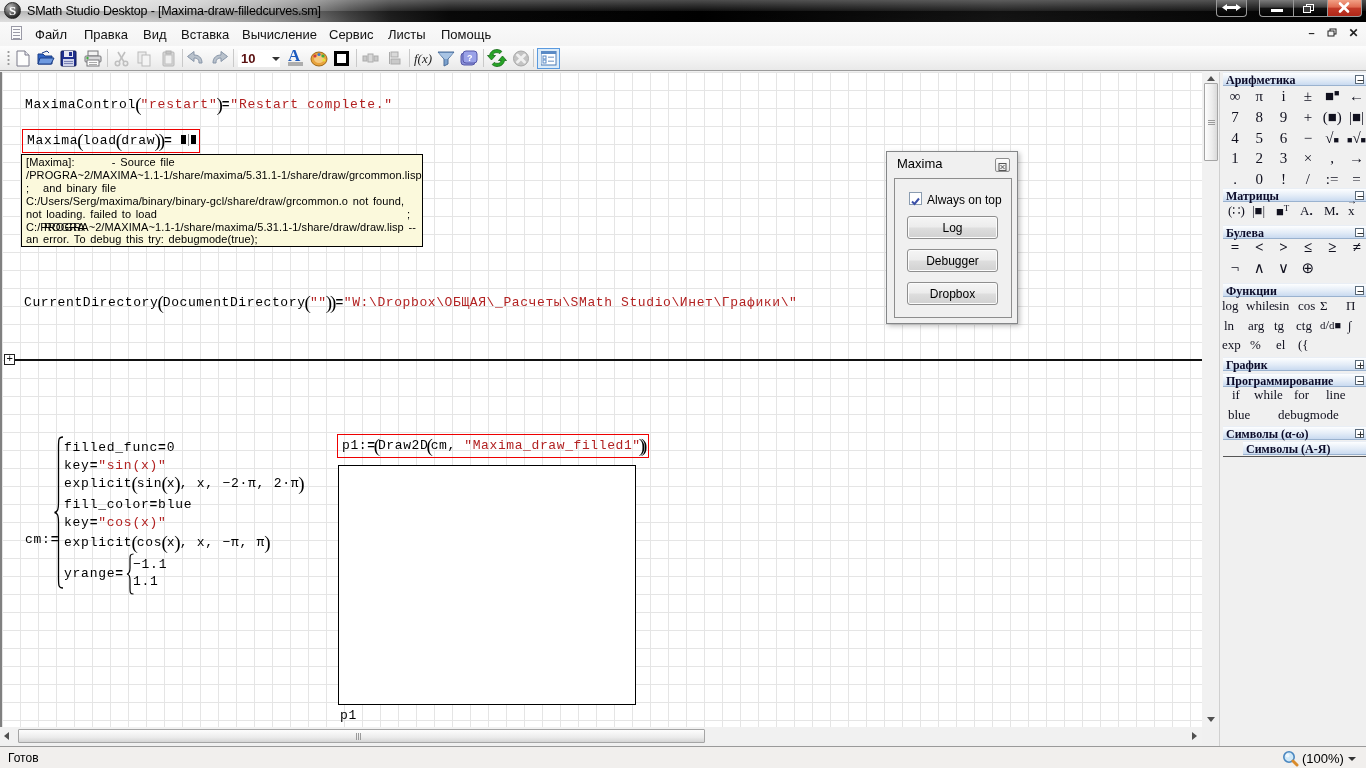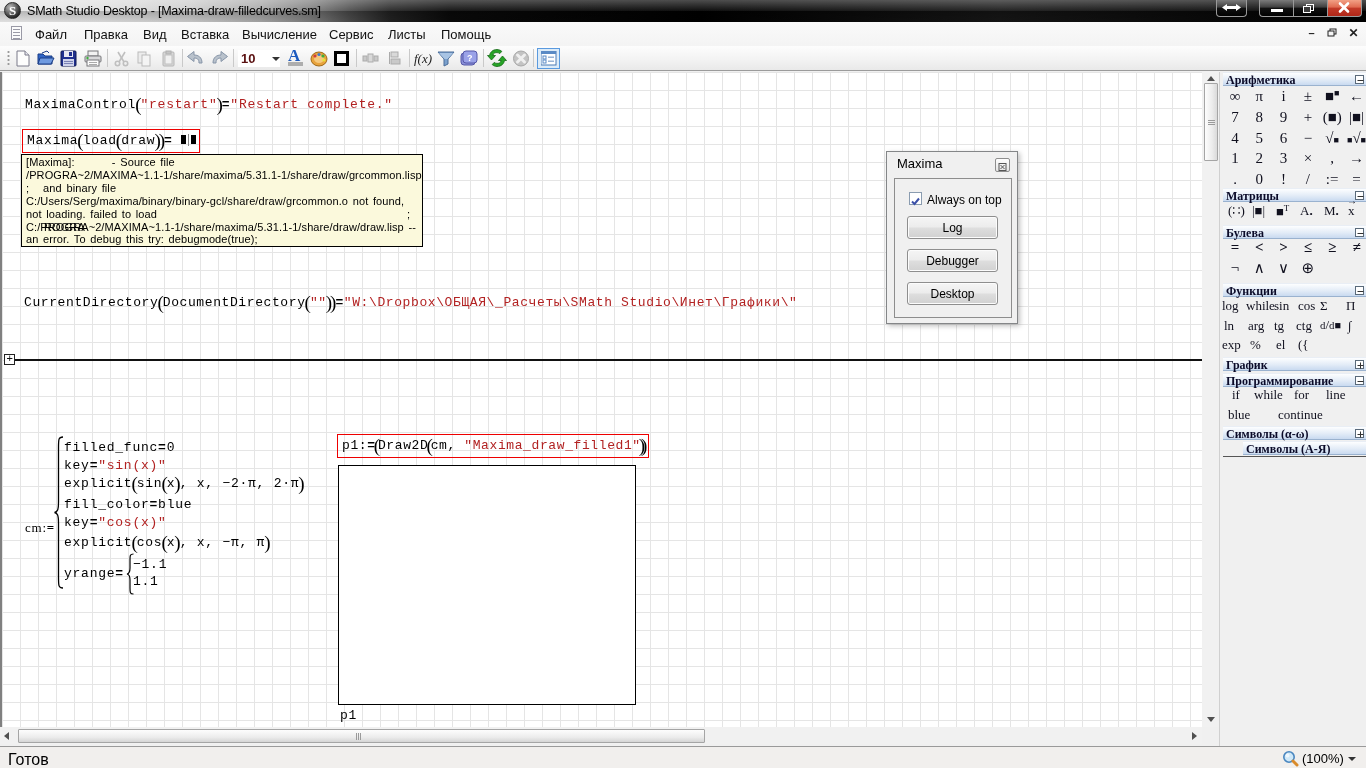--- a/index.html
+++ b/index.html
@@ -220,21 +220,21 @@
 not loading. failed to load<span style="position:absolute;left:385px;top:53px;">;</span>
 <span style="position:relative;">C:/PROGRA~2/MAXIMA~1.1-1/share/maxima/5.31.1-1/share/draw/draw.lisp --<span style="position:absolute;left:18px;top:0;">ROGRA</span></span>
 an error. To debug this try: debugmode(true);</div>
  <div class="math abs" style="left:22px;top:223px;letter-spacing:0.6px;">CurrentDirectory<span class="p1a">(</span>DocumentDirectory<span class="p1a">(</span><span class="rd">""</span><span class="p1a">)</span><span class="p1a">)</span><b>=</b><span class="rd">"W:\Dropbox\ОБЩАЯ\_Расчеты\SMath Studio\Инет\Графики\"</span></div>
 
  <div class="abs" style="left:12px;top:287px;width:1188px;height:1.5px;background:#111;"></div>
  <div class="abs" style="left:2px;top:282px;width:11px;height:11px;border:1px solid #222;background:#fff;">
         <span style="position:absolute;left:1.5px;top:-3.5px;font-size:11px;color:#111;">+</span>
       </div>
 
- <div class="math abs" style="left:23px;top:448px;font-family:Liberation Serif, serif;">cm:<b>=</b></div>
+ <div class="math abs" style="left:23px;top:460px;">cm:<b>=</b></div>
  <svg class="abs" style="left:51px;top:364px;" width="12" height="153">
         <path d="M10 1 C5.5 1 5.5 3 5.5 12 L5.5 66 C5.5 74 4.5 76 1.5 76.5 C4.5 77 5.5 79 5.5 87 L5.5 141 C5.5 150 5.5 152 10 152" fill="none" stroke="#000" stroke-width="1.3"></path>
       </svg>
  <div class="math abs" style="left:62px;top:368px;">filled_func<b>=</b>0</div>
  <div class="math abs" style="left:62px;top:386px;">key<b>=</b><span class="rd">"sin(x)"</span></div>
  <div class="math abs" style="left:62px;top:404px;">explicit<span class="p1a">(</span>sin<span class="p1a">(</span>x<span class="p1a">)</span>, x, −2·π, 2·π<span class="p1a">)</span></div>
  <div class="math abs" style="left:62px;top:425px;">fill_color<b>=</b>blue</div>
  <div class="math abs" style="left:62px;top:443px;">key<b>=</b><span class="rd">"cos(x)"</span></div>
  <div class="math abs" style="left:62px;top:463px;">explicit<span class="p1a">(</span>cos<span class="p1a">(</span>x<span class="p1a">)</span>, x, −π, π<span class="p1a">)</span></div>
  <div class="math abs" style="left:62px;top:494px;">yrange<b>=</b></div>
@@ -351,21 +351,21 @@
       <div class="phdr abs" style="top:301px;">Программирование<span class="pbox">
           <svg width="9" height="9">
             <path d="M1.5 4.5 L7.5 4.5 " stroke="#333"></path>
           </svg>
         </span></div>
       <div class="psym2" style="left:12px;top:315px;">if</div>
       <div class="psym2" style="left:34px;top:315px;">while</div>
       <div class="psym2" style="left:74px;top:315px;">for</div>
       <div class="psym2" style="left:106px;top:315px;">line</div>
       <div class="psym2" style="left:8px;top:335px;">blue</div>
-      <div class="psym2" style="left:58px;top:335px;">continue</div>
+      <div class="psym2" style="left:58px;top:335px;">debugmode</div>
       <div class="phdr abs" style="top:354px;">Символы (α-ω)<span class="pbox">
           <svg width="9" height="9">
             <path d="M1.5 4.5 L7.5 4.5 M4.5 1.5 L4.5 7.5" stroke="#333"></path>
           </svg>
         </span></div>
       <div class="phdr abs" style="top:369px;margin-left:20px;">Символы (А-Я)<span class="pbox">
           <svg width="9" height="9">
             <path d="M1.5 4.5 L7.5 4.5 M4.5 1.5 L4.5 7.5" stroke="#333"></path>
           </svg>
         </span></div>
@@ -380,21 +380,21 @@
           <path d="M4.5 4 L8.5 8 M8.5 4 L4.5 8" stroke="#555"></path>
         </svg></div>
  <div class="abs" style="left:7px;top:26px;width:118px;height:140px;border:1px solid #8d8d8d;background:#f0f0f0;"></div>
  <div class="abs" style="left:22px;top:40px;width:13px;height:13px;background:#fff;border:1px solid #8a9cb0;">
   <svg width="11" height="11">
           <path d="M2 5.5 L4.5 8 L9 2.5" fill="none" stroke="#3c51a8" stroke-width="2"></path>
         </svg></div>
  <div class="abs" style="left:40px;top:41px;font-size:12px;">Always on top</div>
  <div class="w7btn abs" style="left:20px;top:64px;">Log</div>
  <div class="w7btn abs" style="left:20px;top:97px;">Debugger</div>
- <div class="w7btn abs" style="left:20px;top:130px;">Desktop</div>
+ <div class="w7btn abs" style="left:20px;top:130px;">Dropbox</div>
 </div>
 <style>
 .w7btn{width:91px;height:23px;border:1px solid #8e8e8e;border-radius:3px;background:linear-gradient(#f5f5f5,#ececec 48%,#dedede 52%,#d1d1d1);
  font-size:12px;color:#000;text-align:center;line-height:22px;box-shadow:inset 0 0 0 1px #fcfcfc;}
 
 #vscroll{left:1202px;top:72px;width:17px;height:655px;background:#f1f1f1;}
 #vthumb{left:1.5px;top:11px;width:14px;height:78px;background:linear-gradient(to right,#fdfdfd,#ececec 60%,#dadada);border:1px solid #a5a5a5;border-radius:1px;}
 #hscroll{left:0;top:727px;width:1202px;height:17px;background:#f1f1f1;}
 #hthumb{left:18px;top:1.5px;width:687px;height:14px;background:linear-gradient(#fdfdfd,#ececec 60%,#d5d5d5);border:1px solid #a5a5a5;border-radius:1px;}
 .sarrow{width:0;height:0;position:absolute;}
@@ -408,21 +408,21 @@
  <div class="sarrow" style="left:4.5px;top:645px;border-left:4px solid transparent;border-right:4px solid transparent;border-top:5px solid #505050;"></div>
 </div>
 <div id="hscroll" class="abs">
  <div class="sarrow" style="left:4px;top:4.5px;border-top:4px solid transparent;border-bottom:4px solid transparent;border-right:5px solid #505050;"></div>
  <div id="hthumb" class="abs">
         <div style="position:absolute;left:337px;top:3px;width:1px;height:7px;background:#9a9a9a;box-shadow:2px 0 #9a9a9a,4px 0 #9a9a9a;"></div>
       </div>
  <div class="sarrow" style="left:1192px;top:4.5px;border-top:4px solid transparent;border-bottom:4px solid transparent;border-left:5px solid #505050;"></div>
 </div>
 <div id="statusbar" class="abs">
- <div class="abs" style="left:8px;top:4px;font-size:16px;color:#000;">Готов</div>
+ <div class="abs" style="left:8px;top:4px;font-size:12px;color:#000;">Готов</div>
  <svg class="abs" style="left:1282px;top:3px;" width="17" height="17">
         <circle cx="7" cy="7" r="5.2" fill="#cfe8f8" stroke="#4a87c0" stroke-width="1.6"></circle>
         <circle cx="5.5" cy="5.5" r="2" fill="#eef7fd"></circle>
         <path d="M11 11 L15 15" stroke="#d98b2b" stroke-width="3" stroke-linecap="round"></path>
       </svg>
  <div class="abs" style="left:1302px;top:4px;font-size:13px;color:#000;">(100%)</div>
  <div class="abs" style="left:1348px;top:10px;width:0;height:0;border-left:4px solid transparent;border-right:4px solid transparent;border-top:4px solid #333;"></div>
 </div>
 
 </div>

